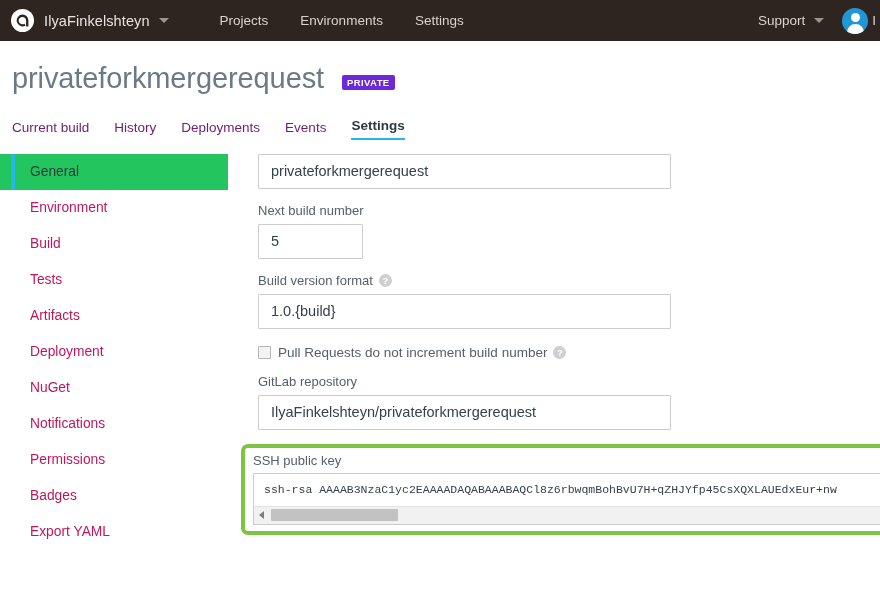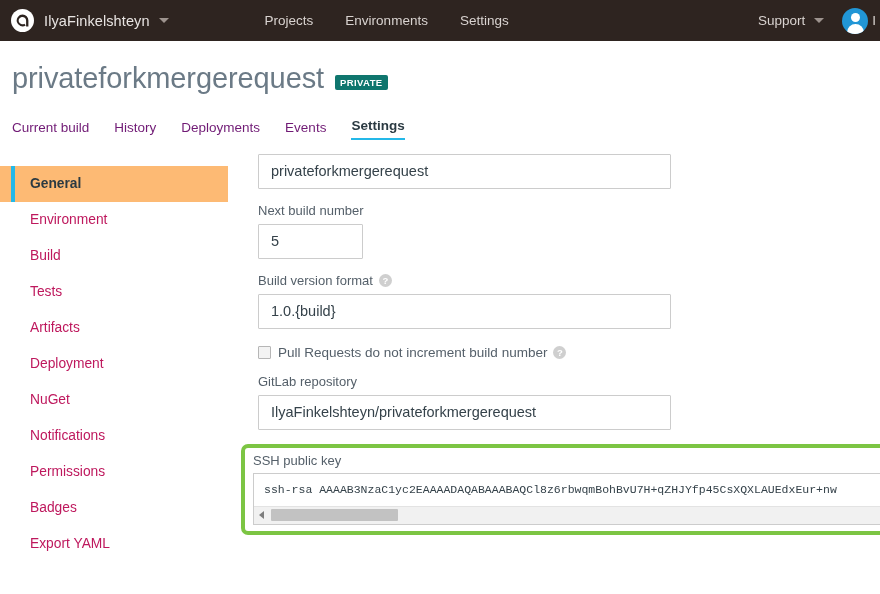--- a/index.html
+++ b/index.html
@@ -16,21 +16,20 @@
     -webkit-font-smoothing: antialiased;
   }
 
   
   .topnav {
     height: 41px;
     background: #2e2420;
     display: flex;
     align-items: center;
     position: relative;
-    gap: 45px;
   }
   .brand {
     display: flex;
     align-items: center;
     padding-left: 11px;
     height: 100%;
   }
   .logo {
     width: 23px;
     height: 23px;
@@ -124,28 +123,28 @@
     font-weight: 400;
     color: #6b7a86;
     display: inline-block;
     vertical-align: middle;
     line-height: 1.1;
     letter-spacing: -0.1px;
   }
   .badge-private {
     display: inline-block;
     vertical-align: middle;
-    background: #0f766e;
+    background: #6d28d9;
     color: #ffffff;
     font-size: 9.5px;
     font-weight: bold;
     letter-spacing: .4px;
     padding: 2px 5px 2px 5px;
     border-radius: 2px;
-    margin-left: 11px;
+    margin-left: 18px;
     position: relative;
     top: 4px;
   }
 
   
   .tabs {
     display: flex;
     align-items: flex-end;
     padding-left: 12px;
     margin-top: 17px;
@@ -179,24 +178,23 @@
   .side-item {
     position: relative;
     font-size: 13.8px;
     color: #be185d;
     padding: 10px 0 10px 30px;
     cursor: pointer;
     line-height: 16px;
     white-space: nowrap;
   }
   .side-item.active {
-    background: #fdba74;
+    background: #22c55e;
     color: #2b3a42;
-    font-weight: bold;
-    margin-top: 12px;
+    font-weight: normal;
   }
   .side-item.active::before {
     content: "";
     position: absolute;
     left: 11px;
     top: 0;
     bottom: 0;
     width: 4px;
     background: #24b8e8;
   }

